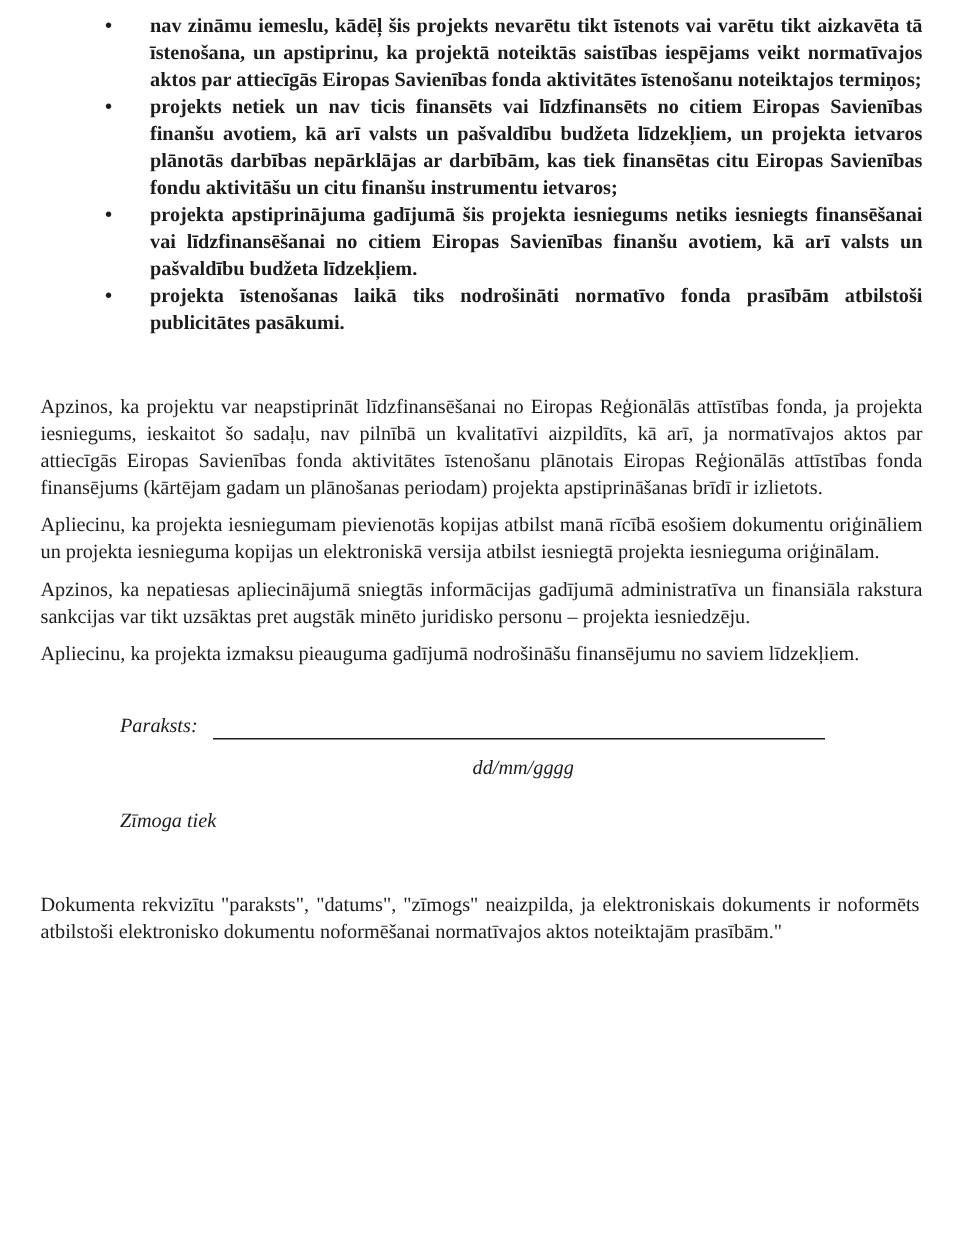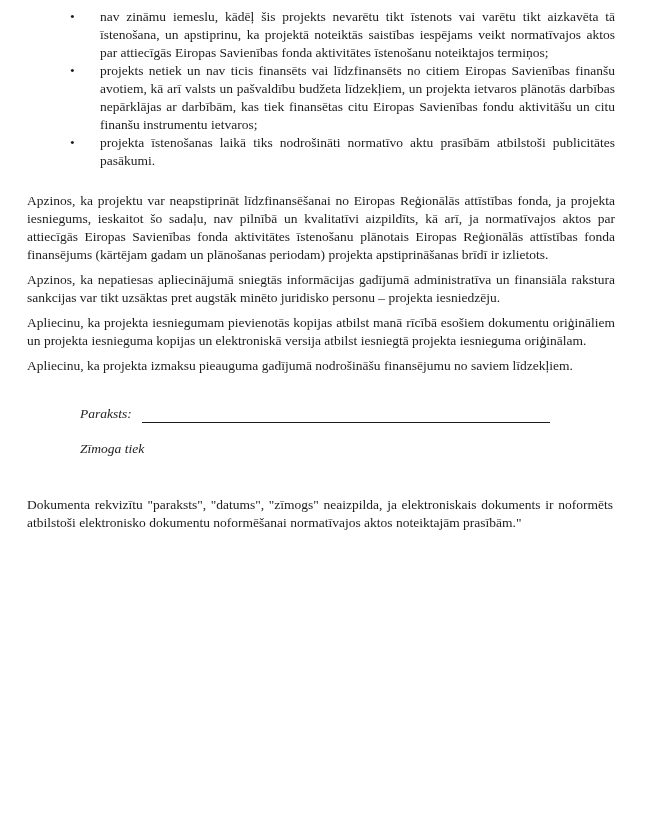--- a/index.html
+++ b/index.html
@@ -22,35 +22,36 @@
   }
   
   ul.bullets {
     margin: 0 30px 0 0;
     padding: 0 0 0 100px;
     list-style: none;
   }
   ul.bullets li {
     position: relative;
     text-align: justify;
+    font-weight: bold;
   }
   ul.bullets li::before {
     content: "\2022";
     position: absolute;
     left: -30px;
     top: 0;
     font-size: 13.5px;
   }
   
   p.para {
     margin: 7px 30px 0 27px;
     text-align: justify;
   }
   p.para.first-after-list {
-    margin-top: 22px;
+    margin-top: 38px;
   }
   
   .signature-block {
     margin: 30px 0 0 80px;
     font-style: italic;
   }
   .sig-row {
     display: flex;
     align-items: flex-end;
   }
@@ -81,31 +82,33 @@
   }
 </style>
 </head>
 <body>
 
 <div class="page">
 
   <ul class="bullets">
     <li>nav zināmu iemeslu, kādēļ šis projekts nevarētu tikt īstenots vai varētu tikt aizkavēta tā īstenošana, un apstiprinu, ka projektā noteiktās saistības iespējams veikt normatīvajos aktos par attiecīgās Eiropas Savienības fonda aktivitātes īstenošanu noteiktajos termiņos;</li>
     <li>projekts netiek un nav ticis finansēts vai līdzfinansēts no citiem Eiropas Savienības finanšu avotiem, kā arī valsts un pašvaldību budžeta līdzekļiem, un projekta ietvaros plānotās darbības nepārklājas ar darbībām, kas tiek finansētas citu Eiropas Savienības fondu aktivitāšu un citu finanšu instrumentu ietvaros;</li>
-    <li>projekta īstenošanas laikā tiks nodrošināti normatīvo aktu prasībām atbilstoši publicitātes pasākumi.</li>
+    <li>projekta apstiprinājuma gadījumā šis projekta iesniegums netiks iesniegts finansēšanai vai līdzfinansēšanai no citiem Eiropas Savienības finanšu avotiem, kā arī valsts un pašvaldību budžeta līdzekļiem.</li>
+    <li>projekta īstenošanas laikā tiks nodrošināti normatīvo fonda prasībām atbilstoši publicitātes pasākumi.</li>
   </ul>
 
   <p class="para first-after-list">Apzinos, ka projektu var neapstiprināt līdzfinansēšanai no Eiropas Reģionālās attīstības fonda, ja projekta iesniegums, ieskaitot šo sadaļu, nav pilnībā un kvalitatīvi aizpildīts, kā arī, ja normatīvajos aktos par attiecīgās Eiropas Savienības fonda aktivitātes īstenošanu plānotais Eiropas Reģionālās attīstības fonda finansējums (kārtējam gadam un plānošanas periodam) projekta apstiprināšanas brīdī ir izlietots.</p>
+  <p class="para">Apliecinu, ka projekta iesniegumam pievienotās kopijas atbilst manā rīcībā esošiem dokumentu oriģināliem un projekta iesnieguma kopijas un elektroniskā versija atbilst iesniegtā projekta iesnieguma oriģinālam.</p>
   <p class="para">Apzinos, ka nepatiesas apliecinājumā sniegtās informācijas gadījumā administratīva un finansiāla rakstura sankcijas var tikt uzsāktas pret augstāk minēto juridisko personu – projekta iesniedzēju.</p>
-  <p class="para">Apliecinu, ka projekta iesniegumam pievienotās kopijas atbilst manā rīcībā esošiem dokumentu oriģināliem un projekta iesnieguma kopijas un elektroniskā versija atbilst iesniegtā projekta iesnieguma oriģinālam.</p>
   <p class="para">Apliecinu, ka projekta izmaksu pieauguma gadījumā nodrošināšu finansējumu no saviem līdzekļiem.</p>
 
   <div class="signature-block">
     <div class="sig-row">
       <span class="sig-label">Paraksts:</span>
       <span class="sig-line"></span>
     </div>
+    <div class="date-format">dd/mm/gggg</div>
     <div class="sig-label stamp-label">Zīmoga tiek</div>
   </div>
 
   <p class="footer">Dokumenta rekvizītu "paraksts", "datums", "zīmogs" neaizpilda, ja elektroniskais dokuments ir noformēts atbilstoši elektronisko dokumentu noformēšanai normatīvajos aktos noteiktajām prasībām."</p>
 
 </div>
 
 </body></html>

